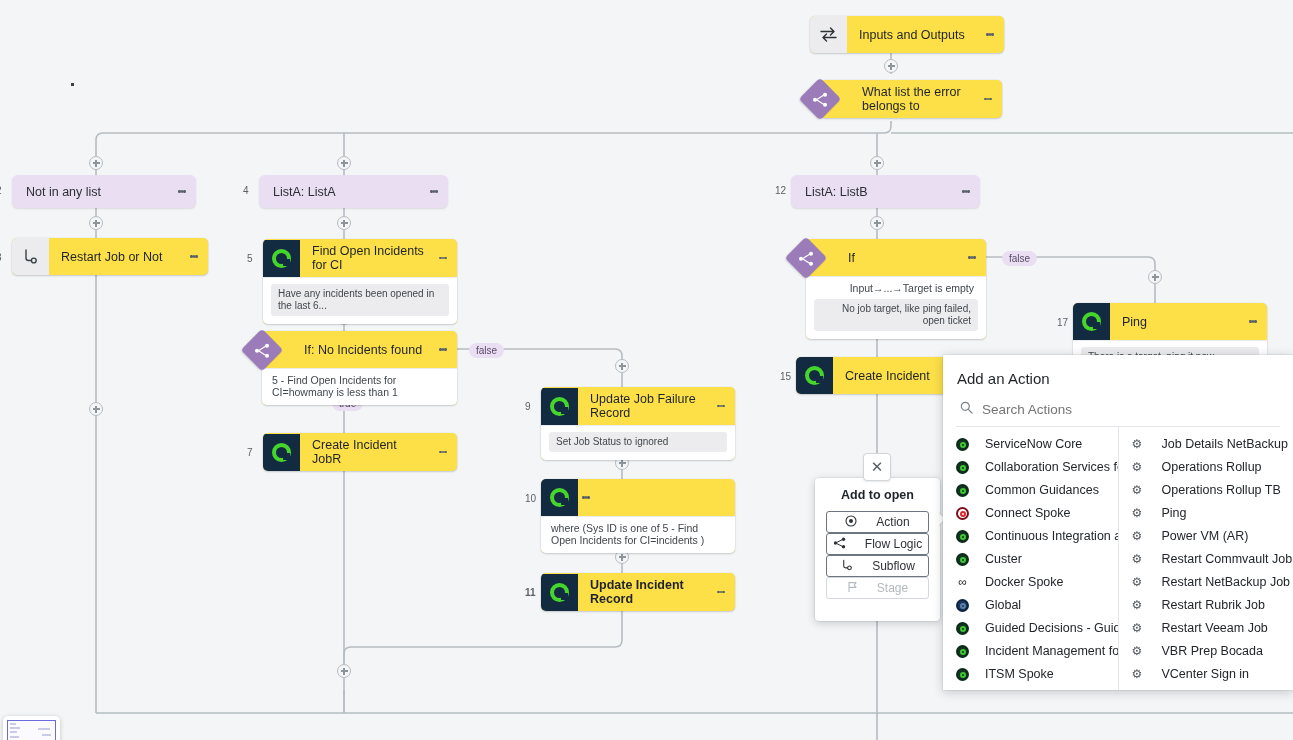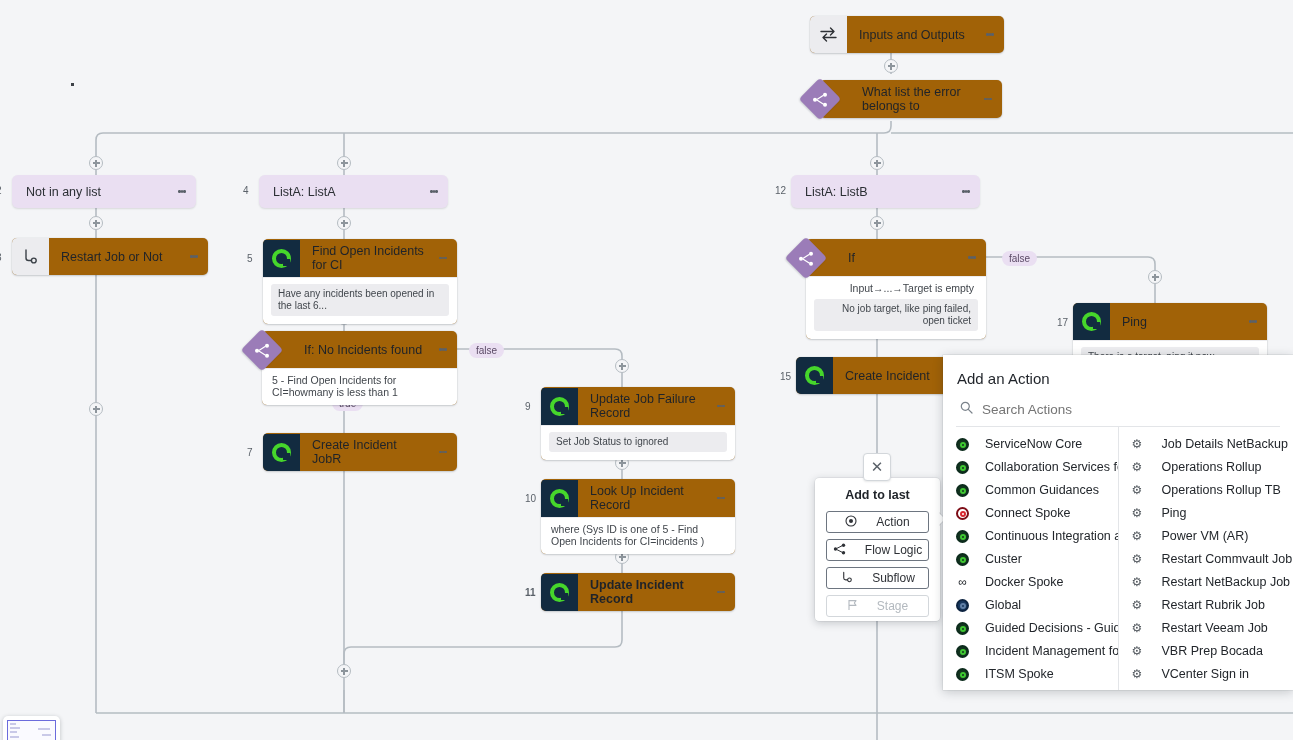--- a/index.html
+++ b/index.html
@@ -33,21 +33,21 @@
     border-radius:9px; font-size:10px; padding:2px 7px; z-index:5;
     white-space:nowrap;
   }
 
   
   .node { position:absolute; z-index:6; }
   .node .rownum{
     position:absolute; left:-16px; top:14px; font-size:10px; color:#5a6169;
   }
   .card{
-    background:#a16207; border-radius:5px;
+    background:#fde047; border-radius:5px;
     box-shadow:0 1px 2px rgba(22,30,40,.18), 0 0 0 .5px rgba(22,30,40,.06);
     overflow:hidden;
   }
   .card .head{ display:flex; align-items:center; min-height:37px; }
   .card .title{
     flex:1; padding:5px 8px 5px 12px; font-size:12.5px; line-height:14px; color:#1f2329;
   }
   .kebab{
     width:22px; display:flex; align-items:center; justify-content:center;
     color:#5a6169; font-size:13px; letter-spacing:0; line-height:8px;
@@ -100,21 +100,21 @@
   
   #addflow{
     position:absolute; left:815px; top:478px; width:125px; height:143px;
     background:#fff; border-radius:4px; z-index:20;
     box-shadow:0 2px 8px rgba(22,30,40,.22), 0 0 0 .5px rgba(22,30,40,.1);
     padding:10px 11px 8px 11px; text-align:center;
   }
   #addflow .hdr{ font-size:12.5px; font-weight:bold; color:#1f2329; margin-bottom:9px;}
   #addflow .btn{
     display:flex; align-items:center; justify-content:center; gap:19px;
-    height:22px; margin-bottom:6px; border:1px solid #6d7580; border-radius:3px;
+    height:22px; border:1px solid #6d7580; border-radius:3px;
     font-size:12px; color:#2e3136; background:#fff; cursor:pointer;
   }
   #addflow .btn.disabled{ border-color:#d3d7db; color:#b3b9bf; cursor:default;}
   .closebtn{
     position:absolute; left:863px; top:453px; width:28px; height:28px;
     background:#fff; border:1px solid #d3d7db; border-radius:4px; z-index:21;
     display:flex; align-items:center; justify-content:center;
     color:#5a6169; font-size:15px; cursor:pointer;
     box-shadow:0 1px 2px rgba(22,30,40,.1);
   }
@@ -419,21 +419,20 @@
     </div>
   </div>
 
   <div class="node" style="left:541px; top:479px; width:194px;">
     <span class="rownum">10</span>
     <div class="card">
       <div class="head">
         <div class="ic-sq">
             <span class="sn"></span>
           </div>
-        <div class="title">Look Up Incident Record</div>
         <div class="kebab">
             <i></i>
             <i></i>
             <i></i>
           </div>
       </div>
       <div class="sub" style="padding:5px 10px 7px 10px;">
         <span class="plain" style="display:block; padding:0;">where (Sys ID is one of 5 - Find Open Incidents for CI=incidents )</span>
       </div>
     </div>
@@ -530,21 +529,21 @@
       </div>
       <div class="sub">
         <span class="chip">There is a target, ping it now</span>
       </div>
     </div>
   </div>
 
   <div class="closebtn">✕</div>
   <div class="pointer"></div>
   <div id="addflow">
-    <div class="hdr">Add to last</div>
+    <div class="hdr">Add to open</div>
     <div class="btn">
       <span>
         <svg width="12" height="12" viewBox="0 0 12 12">
             <circle cx="6" cy="6" r="5" stroke="#2e3136" stroke-width="1.1" fill="none"></circle>
             <circle cx="6" cy="6" r="2" fill="#2e3136"></circle>
           </svg>
       </span>
       <span>Action</span>
     </div>
     <div class="btn">

